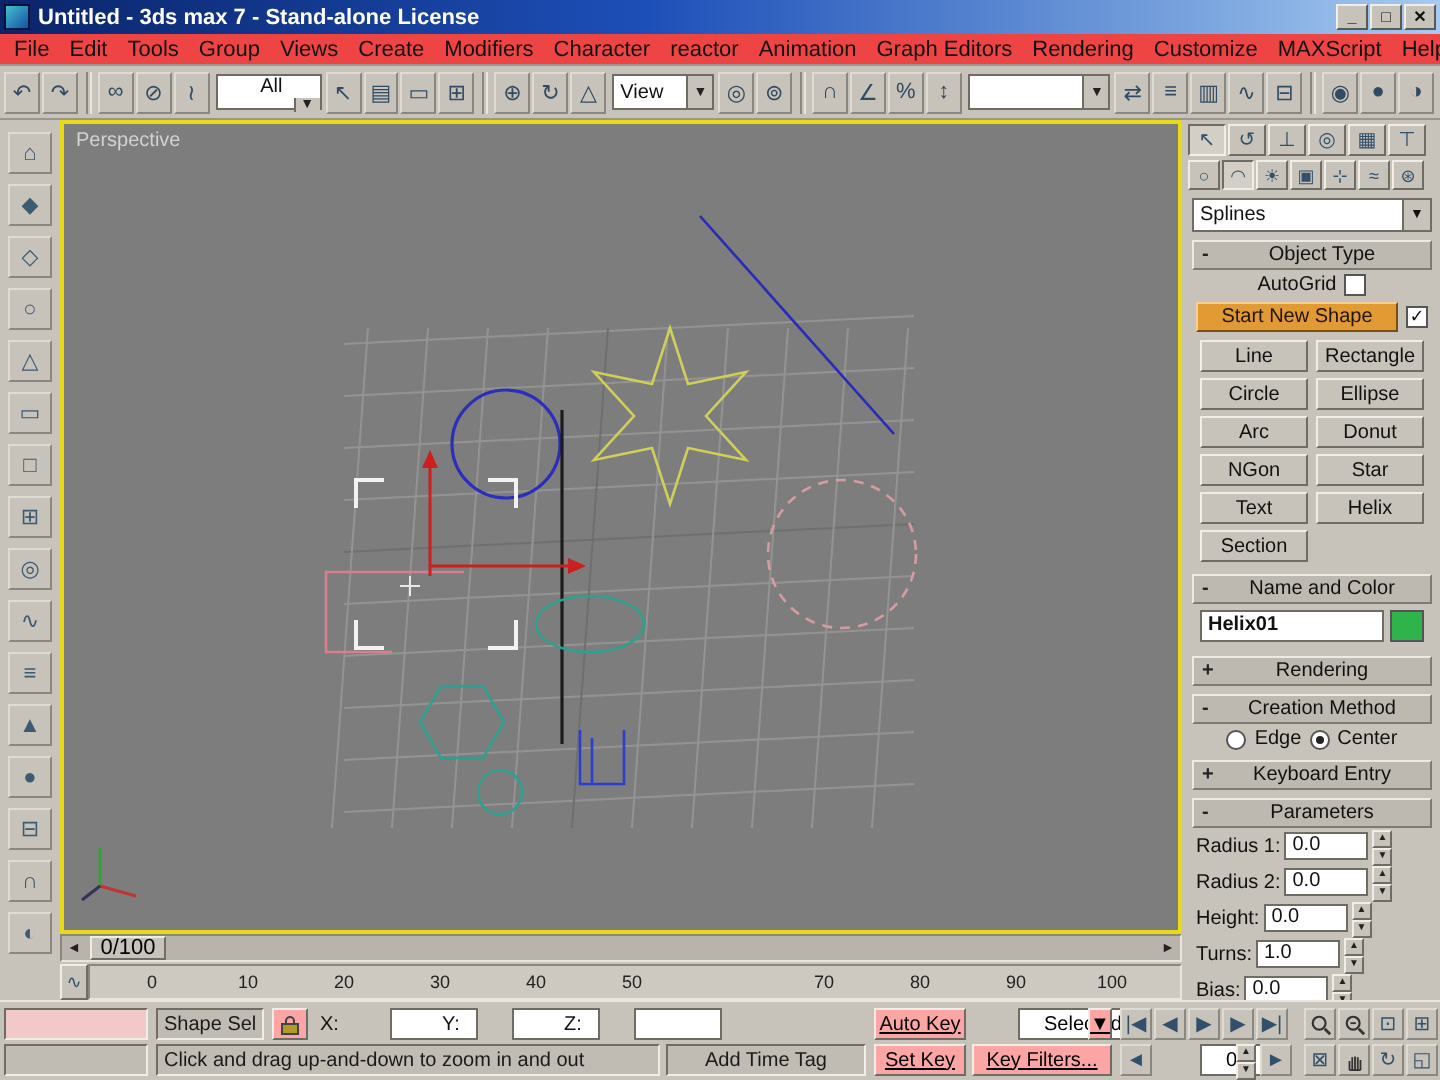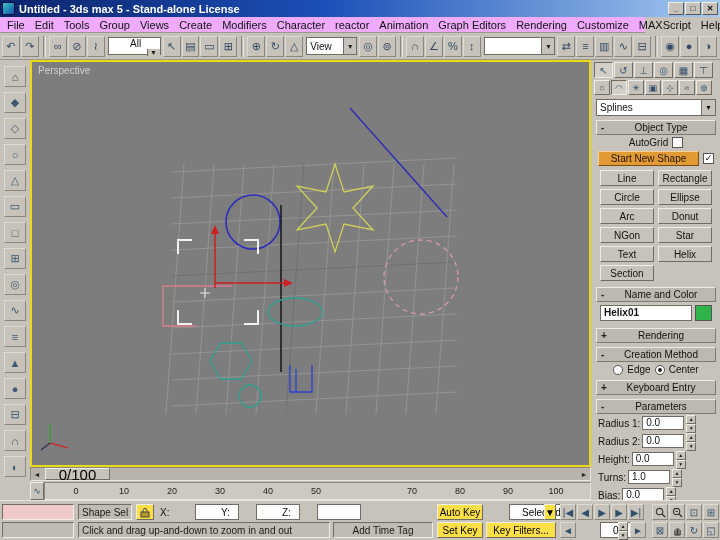--- a/index.html
+++ b/index.html
@@ -17,22 +17,22 @@
     background:linear-gradient(90deg,#0a246a 0%,#1d4fb8 45%,#7ea8e0 85%,#a6caf0 100%);
     display:flex; align-items:center; padding:0 2px; }
   .app-icon { width:13px; height:13px; background:linear-gradient(135deg,#3fc1c9,#1553a8); border:1px solid #04113a; }
   .title-text { color:#fff; font-size:11px; font-weight:bold; margin-left:4px; flex:1;
     white-space:nowrap; overflow:hidden; }
   .win-btn { width:16px; height:13px; margin-left:1px; background:#c7c3ba; border:1px solid;
     border-color:#f0ede6 #5a5852 #5a5852 #f0ede6; font-size:8px; line-height:11px; text-align:center;
     color:#111; font-weight:bold; }
 
   
-  .menubar { position:absolute; left:0; top:17px; width:645px; height:16px; display:flex;
-    align-items:center; background:#f0abfc; border-bottom:1px solid #9a968d; padding-left:2px; }
+  .menubar { position:absolute; left:0; top:17px; width:720px; height:16px; display:flex;
+    align-items:center; background:#ef4444; border-bottom:1px solid #9a968d; padding-left:2px; }
   .menu-item { font-size:11px; color:#111; padding:1px 5px; white-space:nowrap; }
 
   
   .toolbar { position:absolute; left:0; top:33px; width:720px; height:27px; display:flex;
     align-items:center; background:#c7c3ba; border-bottom:1px solid #9a968d; padding:0 2px; }
   .tbtn { width:19px; height:21px; display:flex; align-items:center; justify-content:center;
     font-size:11px; color:#324a63; background:#c7c3ba; border:1px solid;
     border-color:#dedbd3 #8a877e #8a877e #dedbd3; margin-right:1px; }
   .tsep { width:3px; height:21px; border-left:1px solid #8a877e; border-right:1px solid #e8e5de; margin:0 3px; }
   .tdrop { height:18px; background:#fff; border:1px solid #6f6c64; display:flex; align-items:center;
@@ -92,53 +92,53 @@
     padding-left:3px; }
   .spin { width:10px; height:16px; display:flex; flex-direction:column; }
   .spin span { flex:1; font-size:5px; line-height:7px; text-align:center; background:#c7c3ba;
     border:1px solid; border-color:#f0ede6 #6f6c64 #6f6c64 #f0ede6; color:#222; }
 
   
   .timeslider { position:absolute; left:30px; top:467px; width:561px; height:14px; background:#b8b4ab;
     border:1px solid; border-color:#8a877e #e8e5de #e8e5de #8a877e; }
   .ts-arrow { position:absolute; top:0; width:12px; height:12px; font-size:7px; display:flex;
     align-items:center; justify-content:center; color:#222; }
-  .ts-handle { position:absolute; left:14px; top:0; width:65px; height:12px; background:#c7c3ba;
-    border:1px solid; border-color:#f0ede6 #6f6c64 #6f6c64 #f0ede6; font-size:15px; text-align:center;
+  .ts-handle { position:absolute; left:14px; top:0; width:38px; height:12px; background:#c7c3ba;
+    border:1px solid; border-color:#f0ede6 #6f6c64 #6f6c64 #f0ede6; font-size:11px; text-align:center;
     line-height:11px; }
   .trackbar { position:absolute; left:30px; top:482px; width:561px; height:18px; display:flex; }
   .mc-btn { width:14px; height:18px; display:flex; align-items:center; justify-content:center;
     font-size:9px; color:#32506b; }
   .ruler { position:relative; flex:1; background:#cdc9c0; border:1px solid;
     border-color:#8a877e #e8e5de #e8e5de #8a877e; }
   .tick { position:absolute; top:3px; font-size:9px; color:#222; transform:translateX(-50%); }
 
   
   .statusbar { position:absolute; left:0; top:500px; width:720px; height:56px; background:#c7c3ba;
     border-top:1px solid #e8e5de; font-size:10px; }
   .sb { position:absolute; height:16px; font-size:10px; display:flex; align-items:center; }
   .sb-sunken { background:#c0bcb3; border:1px solid; border-color:#6f6c64 #f0ede6 #f0ede6 #6f6c64;
     padding:0 3px; color:#1a1a1a; white-space:nowrap; overflow:hidden; }
-  .sb-btn { background:#fde047; border:1px solid; border-color:#f0ede6 #6f6c64 #6f6c64 #f0ede6;
-    justify-content:center; }
+  .sb-btn { background:#fca5a5; border:1px solid; border-color:#f0ede6 #6f6c64 #6f6c64 #f0ede6;
+    justify-content:center;text-decoration:underline; }
   .sb-field { background:#fff; border:1px solid #6f6c64; padding-left:12px;margin-left:23px; }
   .sb-label { color:#111; }
   .navbtn { width:16px; height:16px; display:flex; align-items:center; justify-content:center;
     font-size:10px; color:#32506b; background:#c7c3ba; border:1px solid;
     border-color:#dedbd3 #8a877e #8a877e #dedbd3; }
   .pink { background:#f2c9c9; }
 </style>
 </head>
 <body>
 
 <div id="app">
 
   <div class="titlebar">
     <div class="app-icon"></div>
-    <div class="title-text">Untitled - 3ds max 5 - Stand-alone License</div>
+    <div class="title-text">Untitled - 3ds max 7 - Stand-alone License</div>
     <div class="win-btn">_</div>
     <div class="win-btn">□</div>
     <div class="win-btn">✕</div>
   </div>
 
   <div class="menubar">
     <span class="menu-item">File</span>
     <span class="menu-item">Edit</span>
     <span class="menu-item">Tools</span>
     <span class="menu-item">Group</span>

